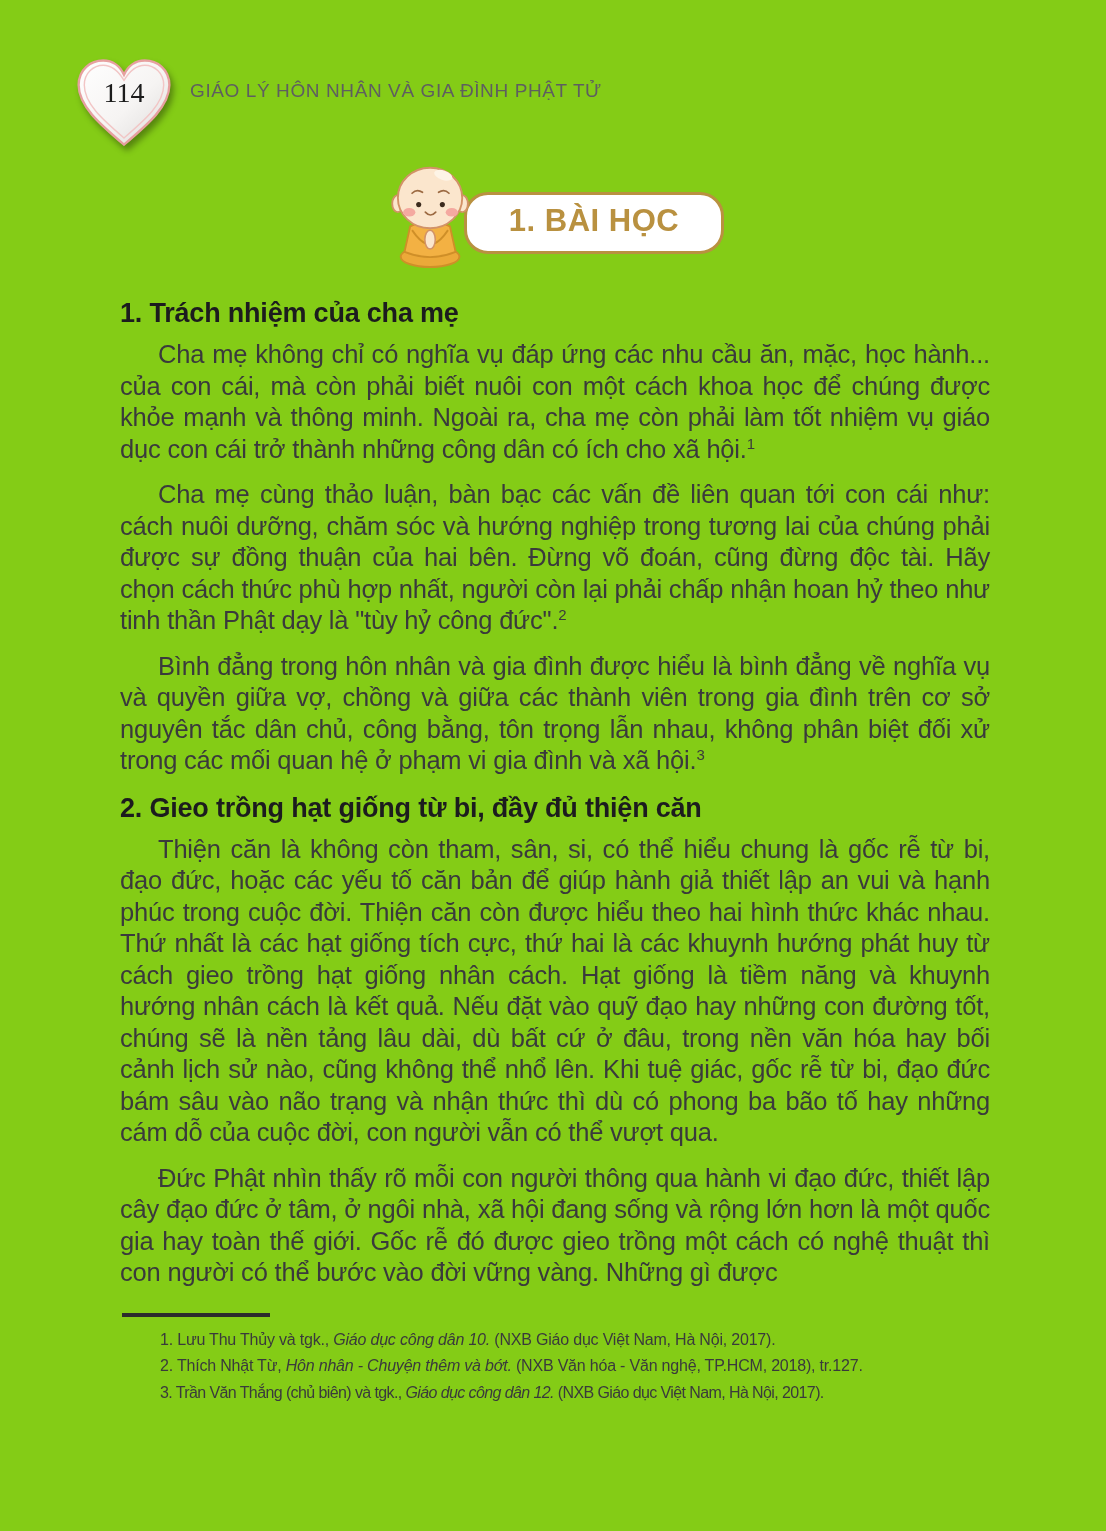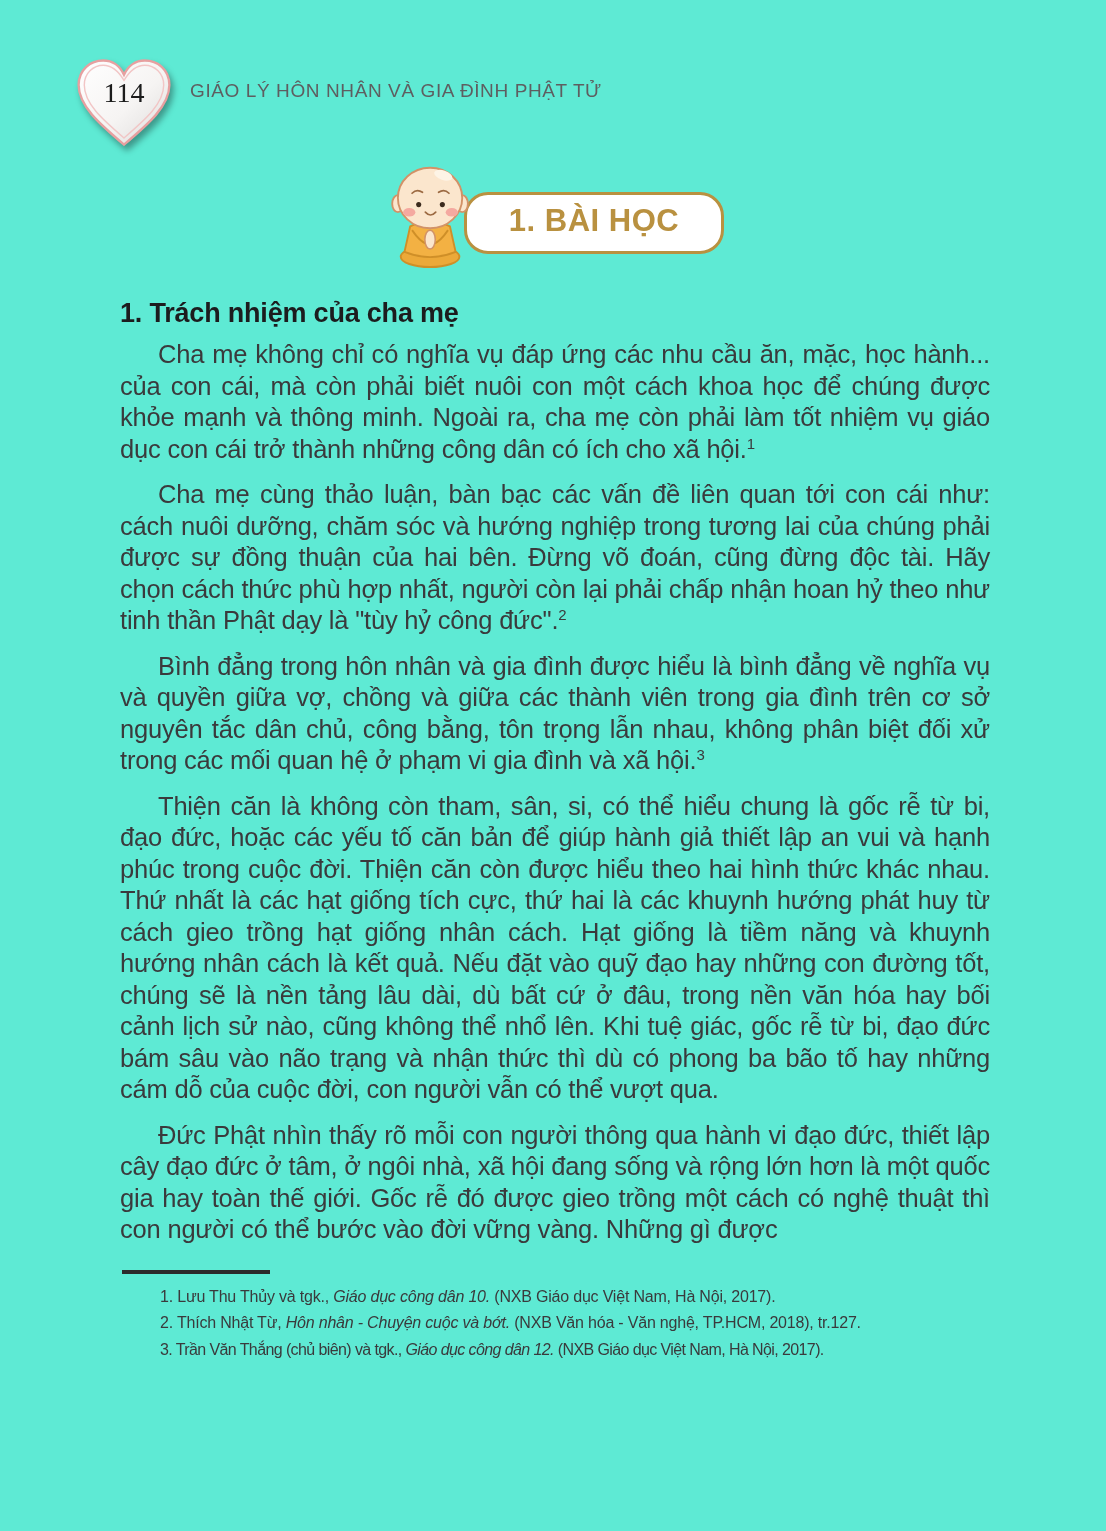--- a/index.html
+++ b/index.html
@@ -1,17 +1,17 @@
 <!DOCTYPE html>
 <html><head>
 <meta charset="utf-8">
 <style>
   html,body{margin:0;padding:0;background:#8e8e8e;}
   .page{
-    width:1106px;height:1531px;background:#5eead4;position:relative;
+    width:1106px;height:1531px;background:#84cc16;position:relative;
     font-family:"Liberation Sans", sans-serif;color:#3a3a3c;overflow:hidden;
     margin:0 auto;box-sizing:border-box;
   }
   
   .header{display:flex;align-items:center;padding:56px 0 0 72px;}
   .heart-wrap{position:relative;width:104px;height:96px;flex:0 0 auto;}
   .heart-wrap svg{filter:drop-shadow(3px 5px 3px rgba(0,0,0,0.35));}
   .page-num{
     position:absolute;left:0;top:0;width:100%;height:78%;
     display:flex;align-items:center;justify-content:center;
@@ -99,27 +99,28 @@
   <div class="content">
 
     <h2 class="section">1. Trách nhiệm của cha mẹ</h2>
 
     <p class="body"><span>Cha mẹ không chỉ có nghĩa vụ đáp ứng các nhu cầu ăn, mặc, học hành... của con cái, mà còn phải biết nuôi con một cách khoa học để chúng được khỏe mạnh và thông minh. Ngoài ra, cha mẹ còn phải làm tốt nhiệm vụ giáo dục con cái trở thành những công dân có ích cho xã hội.</span><sup>1</sup></p>
 
     <p class="body"><span>Cha mẹ cùng thảo luận, bàn bạc các vấn đề liên quan tới con cái như: cách nuôi dưỡng, chăm sóc và hướng nghiệp trong tương lai của chúng phải được sự đồng thuận của hai bên. Đừng võ đoán, cũng đừng độc tài. Hãy chọn cách thức phù hợp nhất, người còn lại phải chấp nhận hoan hỷ theo như tinh thần Phật dạy là "tùy hỷ công đức".</span><sup>2</sup></p>
 
     <p class="body"><span>Bình đẳng trong hôn nhân và gia đình được hiểu là bình đẳng về nghĩa vụ và quyền giữa vợ, chồng và giữa các thành viên trong gia đình trên cơ sở nguyên tắc dân chủ, công bằng, tôn trọng lẫn nhau, không phân biệt đối xử trong các mối quan hệ ở phạm vi gia đình và xã hội.</span><sup>3</sup></p>
 
+    <h2 class="section">2. Gieo trồng hạt giống từ bi, đầy đủ thiện căn</h2>
 
     <p class="body"><span>Thiện căn là không còn tham, sân, si, có thể hiểu chung là gốc rễ từ bi, đạo đức, hoặc các yếu tố căn bản để giúp hành giả thiết lập an vui và hạnh phúc trong cuộc đời. Thiện căn còn được hiểu theo hai hình thức khác nhau. Thứ nhất là các hạt giống tích cực, thứ hai là các khuynh hướng phát huy từ cách gieo trồng hạt giống nhân cách. Hạt giống là tiềm năng và khuynh hướng nhân cách là kết quả. Nếu đặt vào quỹ đạo hay những con đường tốt, chúng sẽ là nền tảng lâu dài, dù bất cứ ở đâu, trong nền văn hóa hay bối cảnh lịch sử nào, cũng không thể nhổ lên. Khi tuệ giác, gốc rễ từ bi, đạo đức bám sâu vào não trạng và nhận thức thì dù có phong ba bão tố hay những cám dỗ của cuộc đời, con người vẫn có thể vượt qua.</span></p>
 
     <p class="body"><span>Đức Phật nhìn thấy rõ mỗi con người thông qua hành vi đạo đức, thiết lập cây đạo đức ở tâm, ở ngôi nhà, xã hội đang sống và rộng lớn hơn là một quốc gia hay toàn thế giới. Gốc rễ đó được gieo trồng một cách có nghệ thuật thì con người có thể bước vào đời vững vàng. Những gì được</span></p>
 
     <div class="fn-sep"></div>
 
     <p class="fn"><span>1. Lưu Thu Thủy và tgk., </span><span class="t">Giáo dục công dân 10.</span><span> (NXB Giáo dục Việt Nam, Hà Nội, 2017).</span></p>
 
-    <p class="fn"><span>2. Thích Nhật Từ, </span><span class="t">Hôn nhân - Chuyện cuộc và bớt.</span><span> (NXB Văn hóa - Văn nghệ, TP.HCM, 2018), tr.127.</span></p>
+    <p class="fn"><span>2. Thích Nhật Từ, </span><span class="t">Hôn nhân - Chuyện thêm và bớt.</span><span> (NXB Văn hóa - Văn nghệ, TP.HCM, 2018), tr.127.</span></p>
 
     <p class="fn tight"><span>3. Trần Văn Thắng (chủ biên) và tgk., </span><span class="t">Giáo dục công dân 12.</span><span> (NXB Giáo dục Việt Nam, Hà Nội, 2017).</span></p>
 
   </div>
 </div>
 
 </body></html>

